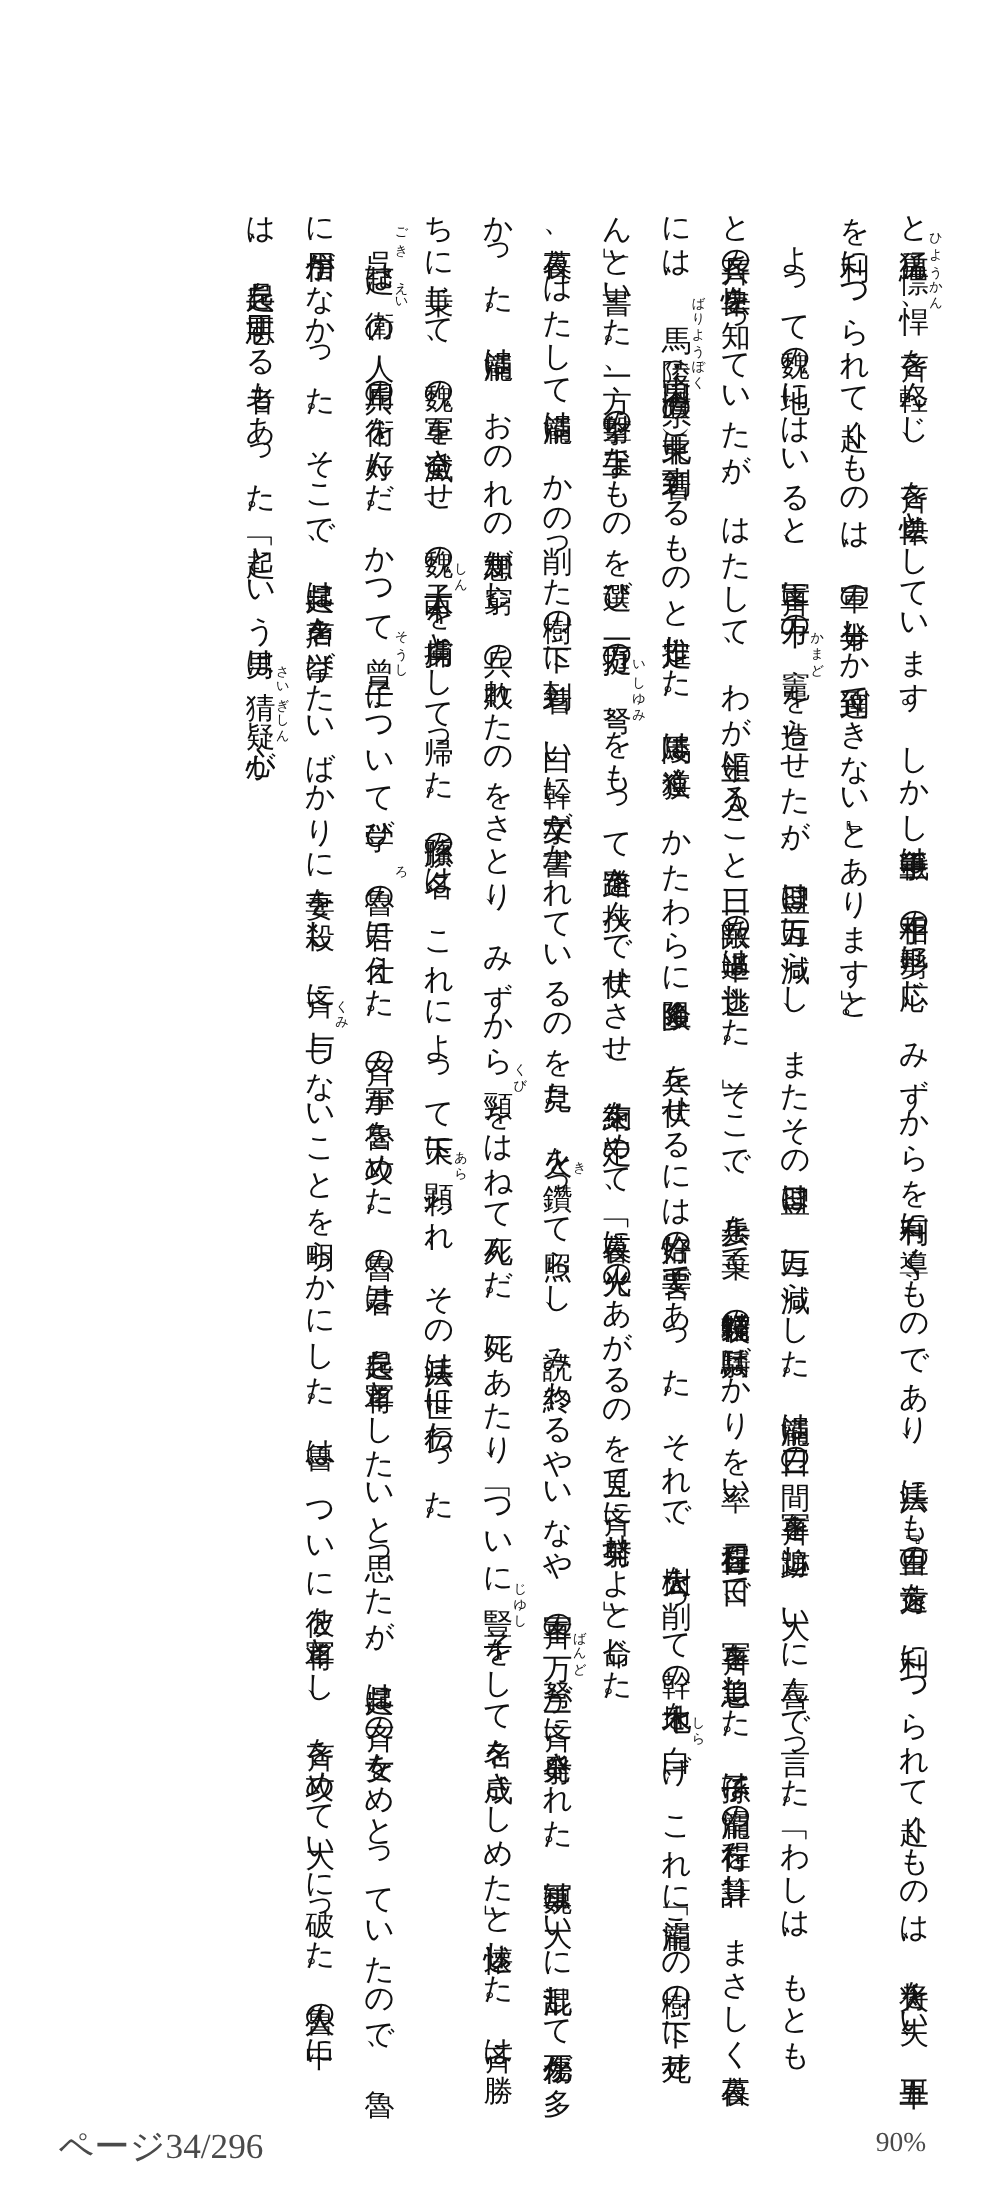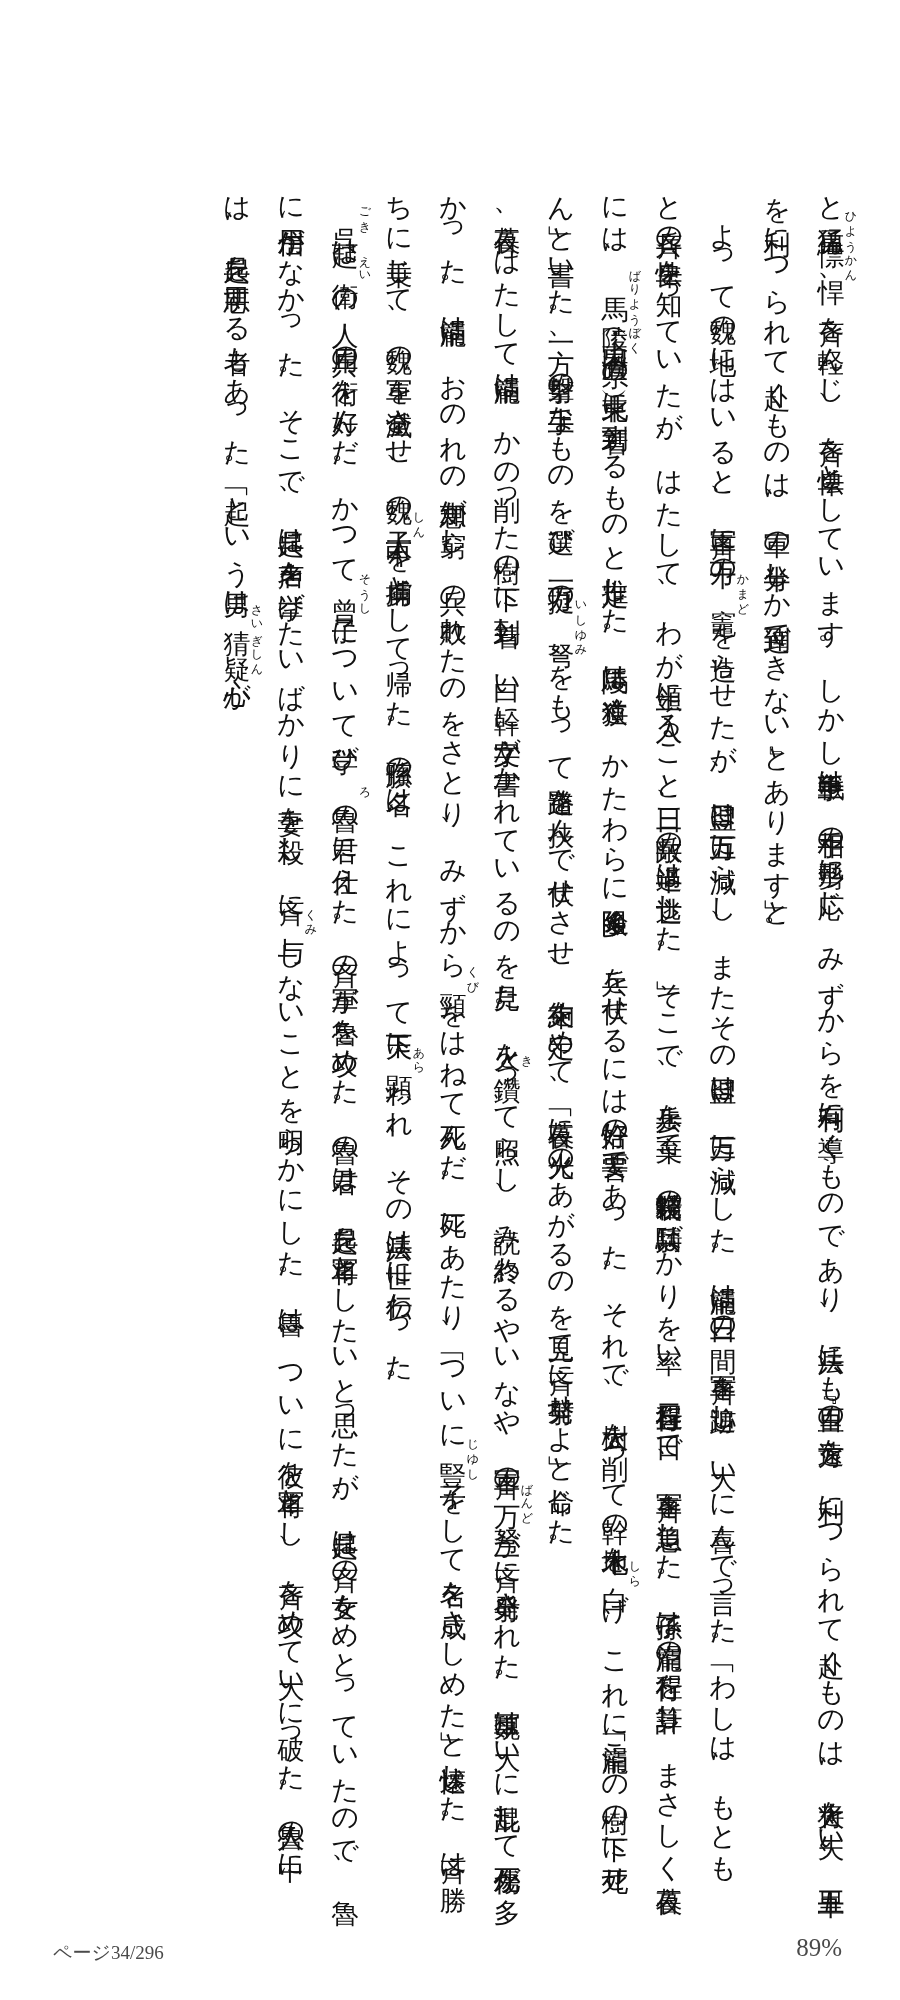--- a/index.html
+++ b/index.html
@@ -39,23 +39,22 @@
   }
   rt {
     font-size: 12px;
     letter-spacing: 1px;
     color: #111111;
   }
   .footer-left {
     position: absolute;
     left: 53px;
     top: 1930px;
-    font-size: 19px;
+    font-size: 32px;
     color: #4a4a4a;
-    margin-top: 10px;
   }
   .footer-right {
     position: absolute;
     right: 58px;
     top: 1934px;
     font-size: 25px;
     color: #4a4a4a;
   }
 </style>
 </head>
@@ -65,15 +64,15 @@
 
   <main class="text-area">
     <p>と勇猛<ruby>慓悍<rt>ひようかん</rt></ruby>、斉を軽んじ、斉を卑怯としています。しかし戦争上手は、相手の形勢に応じ、みずからを有利に導くものであり、兵法にも『百里の遠方を、利につられて赴くものは、大将を失い、五十里を利につられて赴くものは、軍の半分しか到達できない』とあります」と。</p>
     <p>　よって魏の地にはいると、斉軍に十万の<ruby>竈<rt>かまど</rt></ruby>を造らせたが、翌日は五万に減らし、またその翌日は、三万に減らした。龐涓は三日の間、斉軍を追跡し、大いに喜んで言った。「わしは、もともと斉兵の卑怯を知っていたが、はたして、わが領土に入ること三日、敵兵の過半は逃亡した。」そこで、歩兵を棄て、軽装精鋭の騎兵ばかりを率い、二日行程を一日で、斉軍を急追した。孫子は龐涓の行程を計算し、まさしく暮夜には、<ruby>馬陵<rt>ばりよう</rt></ruby>（山東・<ruby>濮<rt>ぼく</rt></ruby>県の東北）に到着するものと推定した。馬陵は道狭く、かたわらに険阻多く、兵を伏せるには恰好の要害であった。それで、大樹を削って幹の木地を<ruby>白<rt>しら</rt></ruby>げ、これに「龐涓この樹の下に死せん」と書いた。一方、射撃の上手なものを選び、一万挺の<ruby>弩<rt>いしゆみ</rt></ruby>をもって道路を挟んで伏せさせ、約束を定めて、「暮夜に火光のあがるのを見て一斉に発射せよ」と命じた。</p>
     <p>　暮夜、はたして龐涓は、かの削った樹の下に到着し、白い幹に文字が書かれているのを見た。火を<ruby>鑽<rt>き</rt></ruby>って照らし、読み終わるやいなや、斉軍の<ruby>万弩<rt>ばんど</rt></ruby>が一斉に発射された。魏軍は大いに混乱して死傷が多かった。龐涓は、おのれの知恵が窮し、兵の敗れたのをさとり、みずから<ruby>頸<rt>くび</rt></ruby>をはねて死んだ。死にあたり、「ついに<ruby>豎子<rt>じゆし</rt></ruby>をして名を成さしめた」と述懐した。斉は勝ちに乗じて、魏の軍を全滅させ、魏の太子<ruby>申<rt>しん</rt></ruby>を捕虜として帰った。孫臏の名は、これによって天下に<ruby>顕<rt>あら</rt></ruby>われ、その兵法は世に伝わった。</p>
     <p>　<ruby>呉起<rt>ごき</rt></ruby>は<ruby>衛<rt>えい</rt></ruby>の人、用兵の術を好んだ。かつて<ruby>曾子<rt>そうし</rt></ruby>について学び、<ruby>魯<rt>ろ</rt></ruby>の君に仕えた。斉の軍が魯を攻めた。魯の君は、呉起を将軍としたいと思ったが、呉起は斉の女をめとっていたので、魯に信用がなかった。そこで、呉起は名声を挙げたいばかりに妻を殺し、斉に<ruby>与<rt>くみ</rt></ruby>しないことを明らかにした。魯は、ついに彼を将軍とし、斉を攻めて大いに破った。魯人の中には、呉起を悪口する者もあった。「起という男は<ruby>猜疑心<rt>さいぎしん</rt></ruby>が</p>
   </main>
 
   <div class="footer-left">ページ34/296</div>
 
-  <div class="footer-right">89%</div>
+  <div class="footer-right">90%</div>
 
 </div>
 
 </body></html>

